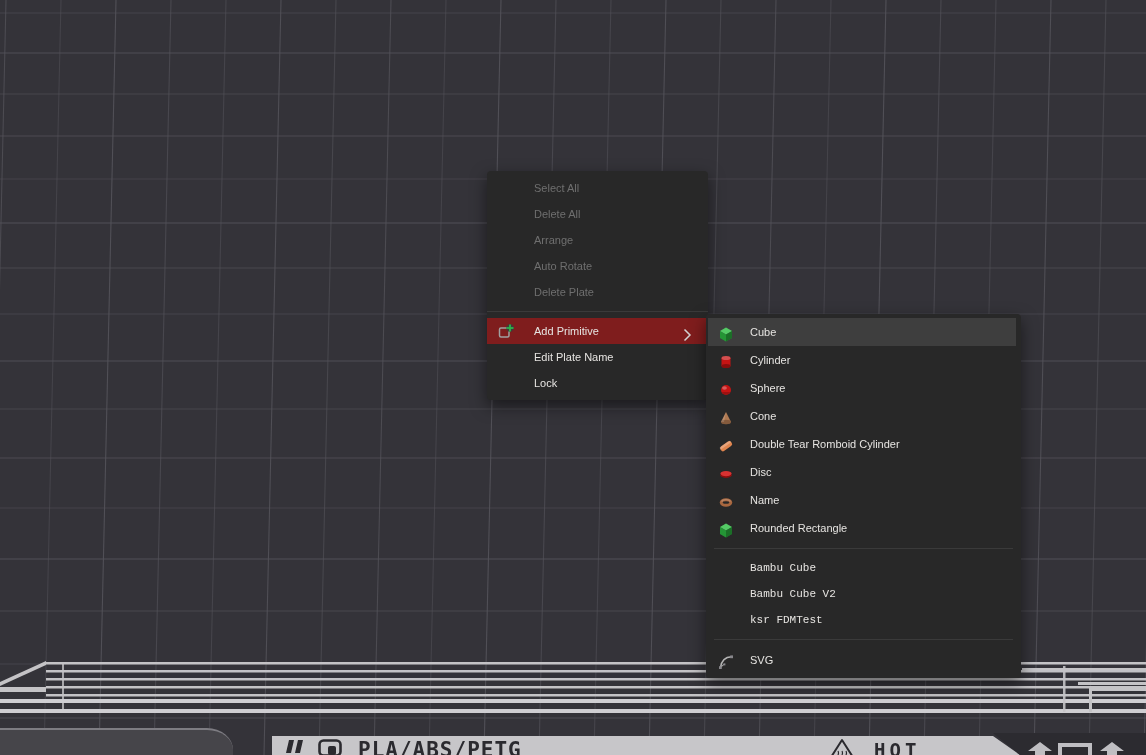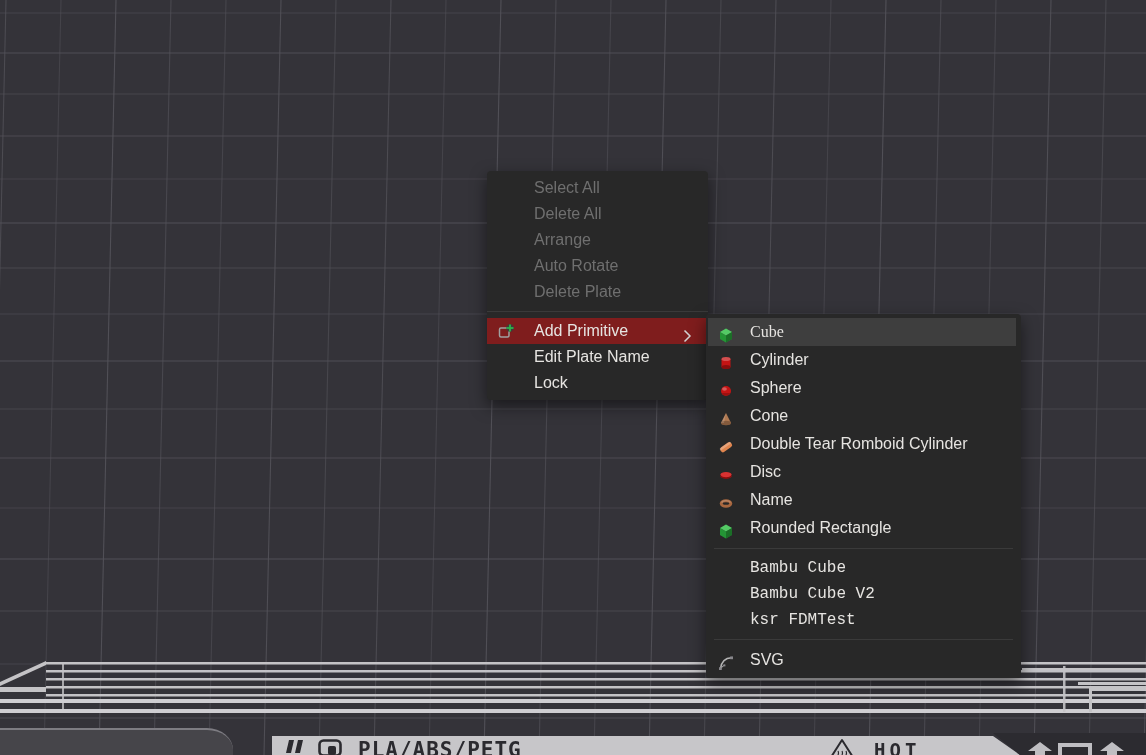--- a/index.html
+++ b/index.html
@@ -37,34 +37,34 @@
   .plate-hot-label{
     position:absolute;left:602px;top:3px;
     font-family:"DejaVu Sans Mono","Liberation Mono",monospace;
     font-weight:bold;font-size:19px;letter-spacing:4px;color:#2b2a2f;
   }
 
   
   .menu-panel{
     position:absolute;background:#282828;border-radius:4px;
     box-shadow:0 6px 16px rgba(0,0,0,.5);
-    padding:4px 0;color:#e6e4e1;font-size:16px;
+    padding:4px 0;color:#e6e4e1;font-size:11px;
     z-index:10;
   }
   .ctx-menu{left:487px;top:171px;width:221px;}
   .sub-menu{left:706px;top:314px;width:315px;}
   .menu-item{
     position:relative;height:26px;line-height:26px;
     padding-left:47px;white-space:nowrap;cursor:default;
   }
   .sub-menu .menu-item{height:28px;line-height:28px;padding-left:44px;}
   .sub-menu .menu-item.short{height:26px;line-height:26px;font-family:Liberation Mono, monospace;}
   .menu-item.disabled{color:#6f6f6f;}
   .menu-item.hl{background:#7f1d1d;}
-  .sub-menu .menu-item.hl{background:#3e3e3e;margin:0 5px 0 2px;padding-left:42px;font-family:Liberation Serif, serif;}
+  .sub-menu .menu-item.hl{background:#3e3e3e;margin:0 5px 0 2px;padding-left:42px;}
   .menu-sep{height:1px;background:#3a3a3a;margin:6px 0;}
   .sub-menu .menu-sep{margin:6px 8px;}
   .mi-icon{position:absolute;left:10px;top:4px;width:18px;height:18px;}
   .sm-icon{position:absolute;left:12px;top:6px;width:16px;height:16px;}
   .sub-menu .hl .sm-icon{left:10px;}
   .mi-chevron{position:absolute;right:16px;top:7px;width:9px;height:14px;}
 </style>
 </head>
 <body>
 

